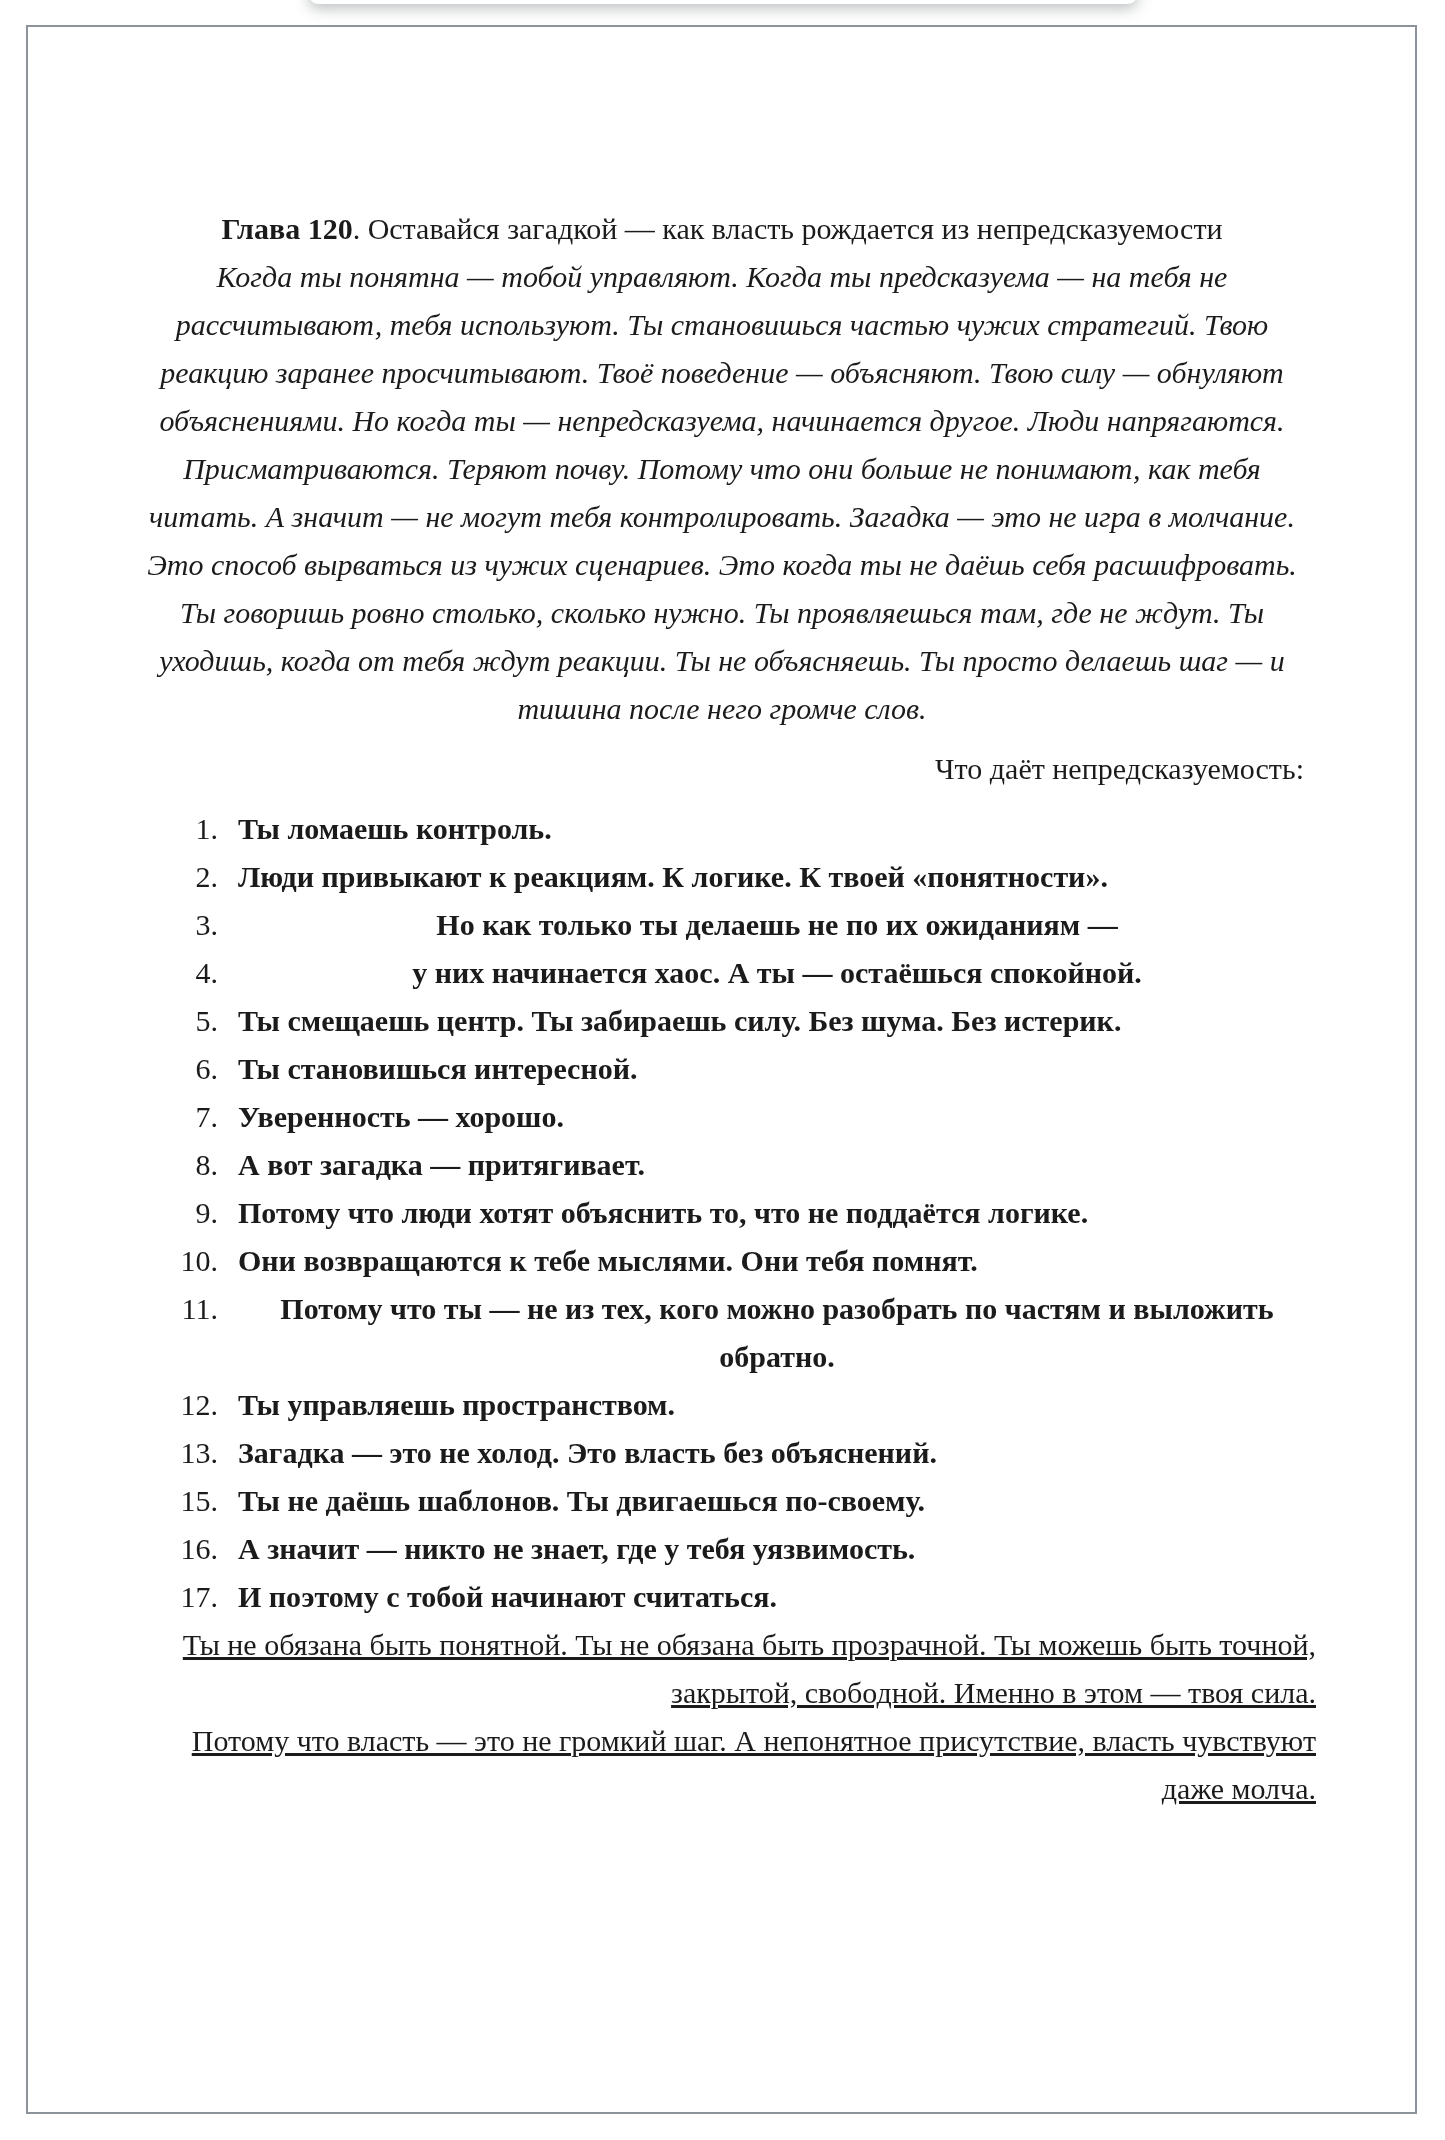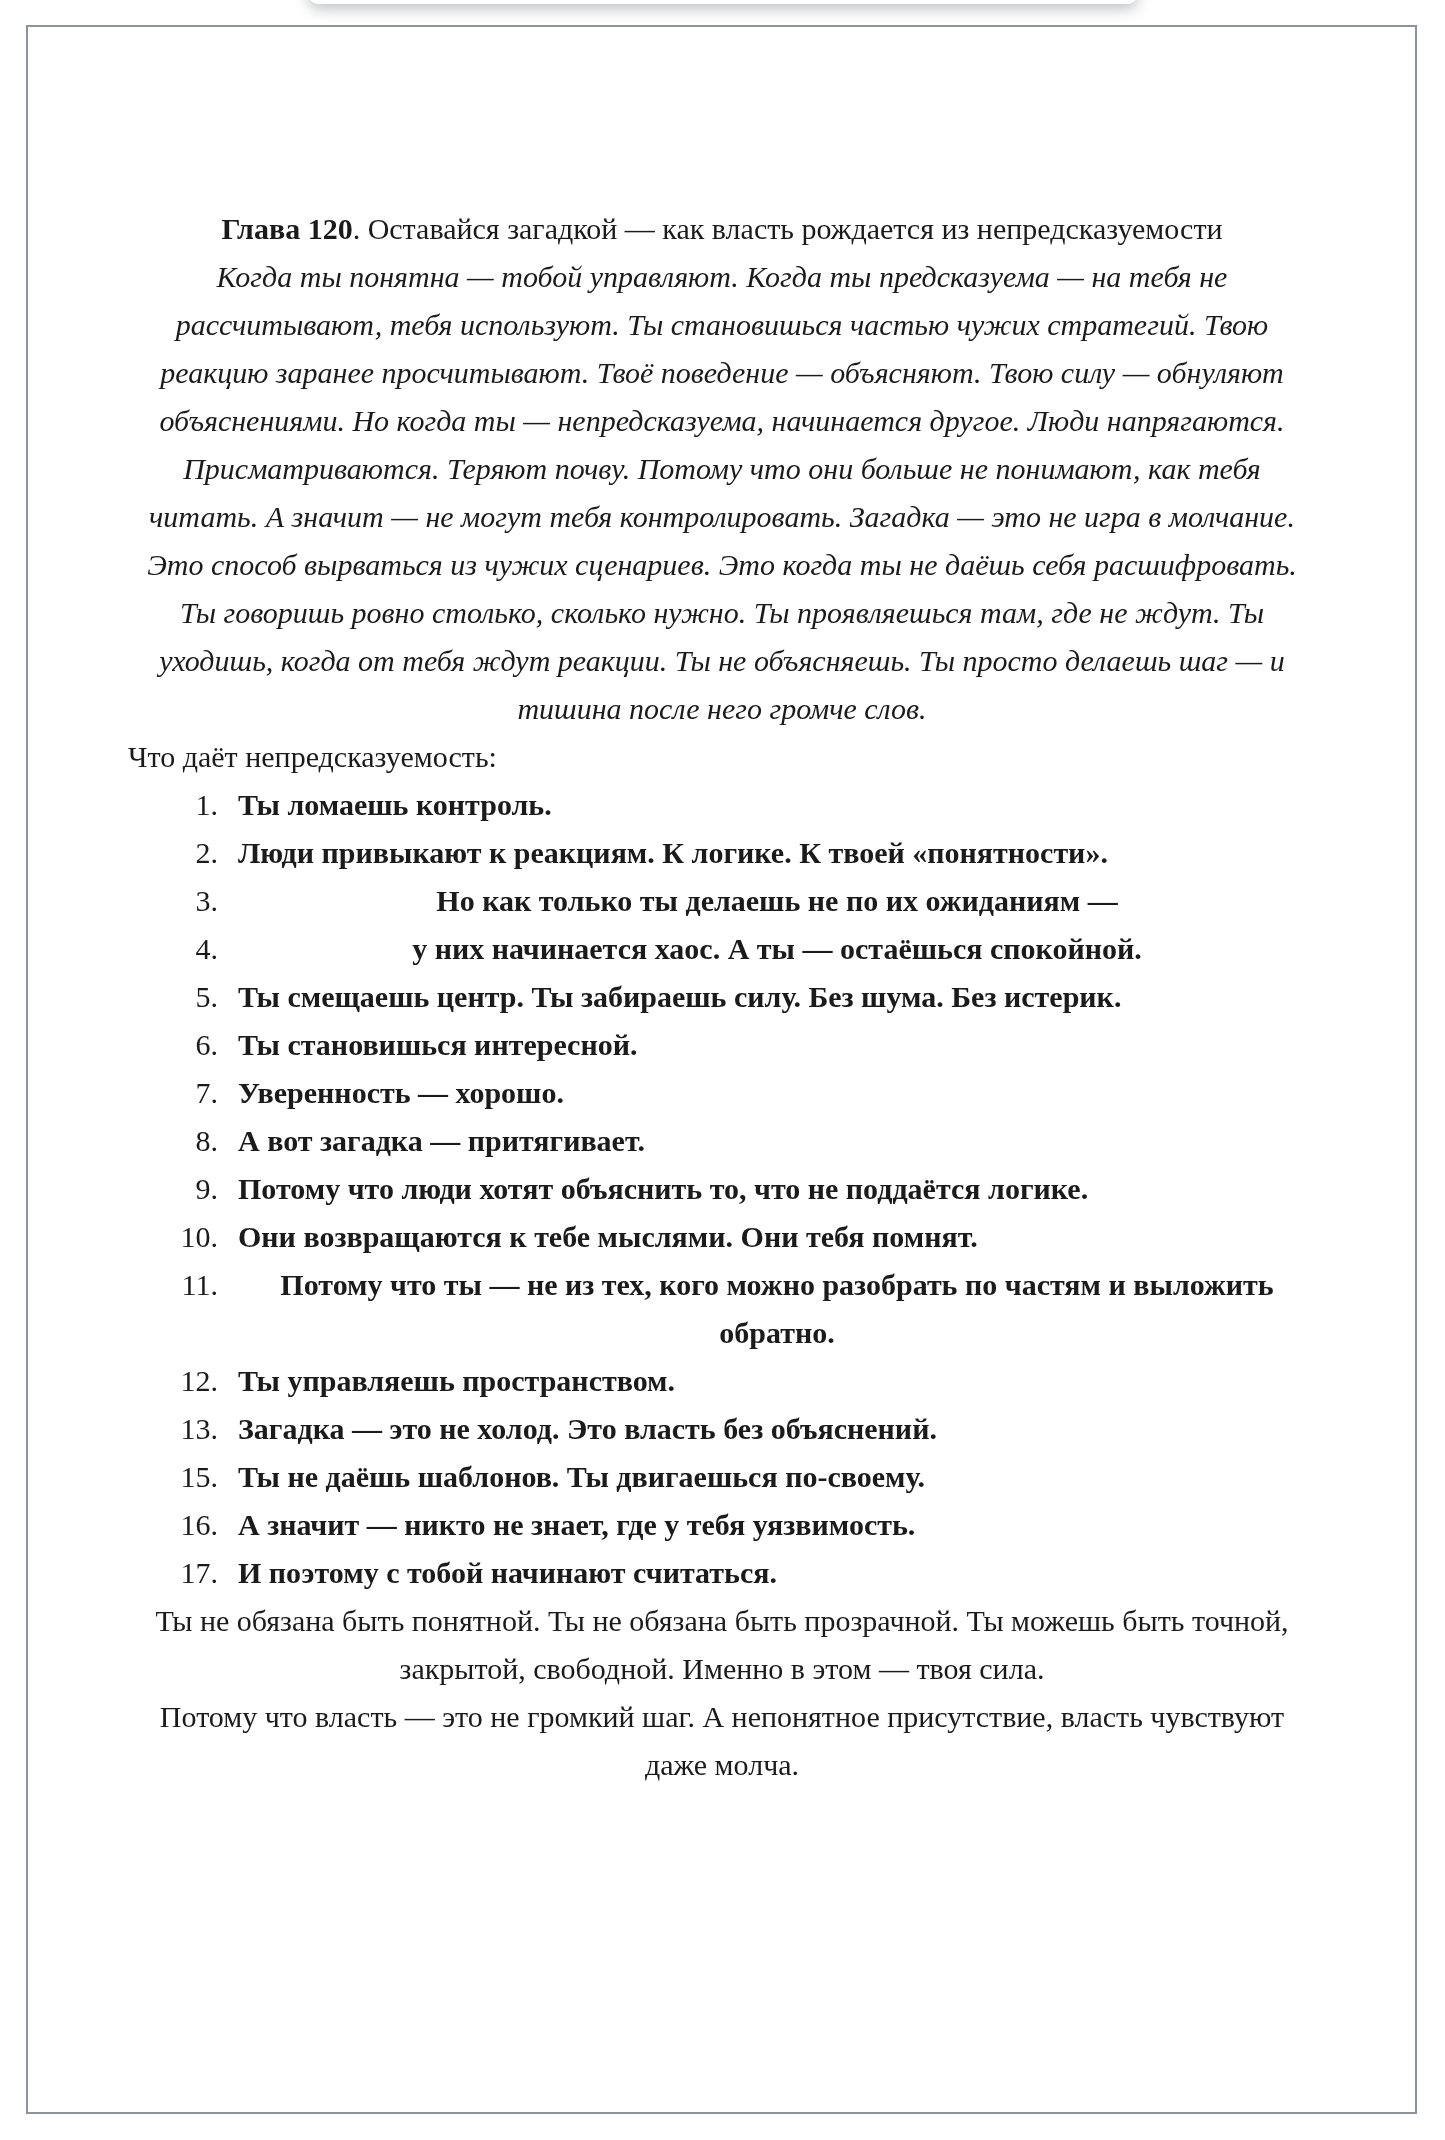--- a/index.html
+++ b/index.html
@@ -56,22 +56,22 @@
   }
   .chapter-title .chapter-label {
     font-weight: bold;
   }
   .paragraph {
     text-align: center;
     margin: 0;
     font-style: italic;
   }
   .list-heading {
-    text-align: left;
-    margin: 0;
+    text-align: right;
+    margin: 12px;
   }
   .numbered-list {
     margin: 0;
   }
   .list-row {
     display: flex;
     align-items: flex-start;
     margin-left: 42px;
   }
   .list-num {
@@ -81,22 +81,23 @@
   .list-text {
     flex: 1 1 auto;
     margin-left: 20px;
     text-align: left;
     font-weight: bold;
   }
   .list-row.center .list-text {
     text-align: center;
   }
   .closing {
-    text-align: center;
+    text-align: right;
     margin: 0;
+    text-decoration: underline;
   }
 </style>
 </head>
 <body>
 
 <div class="screen">
 
   <div class="toolbar-shadow"></div>
 
   <div class="page-frame"></div>

